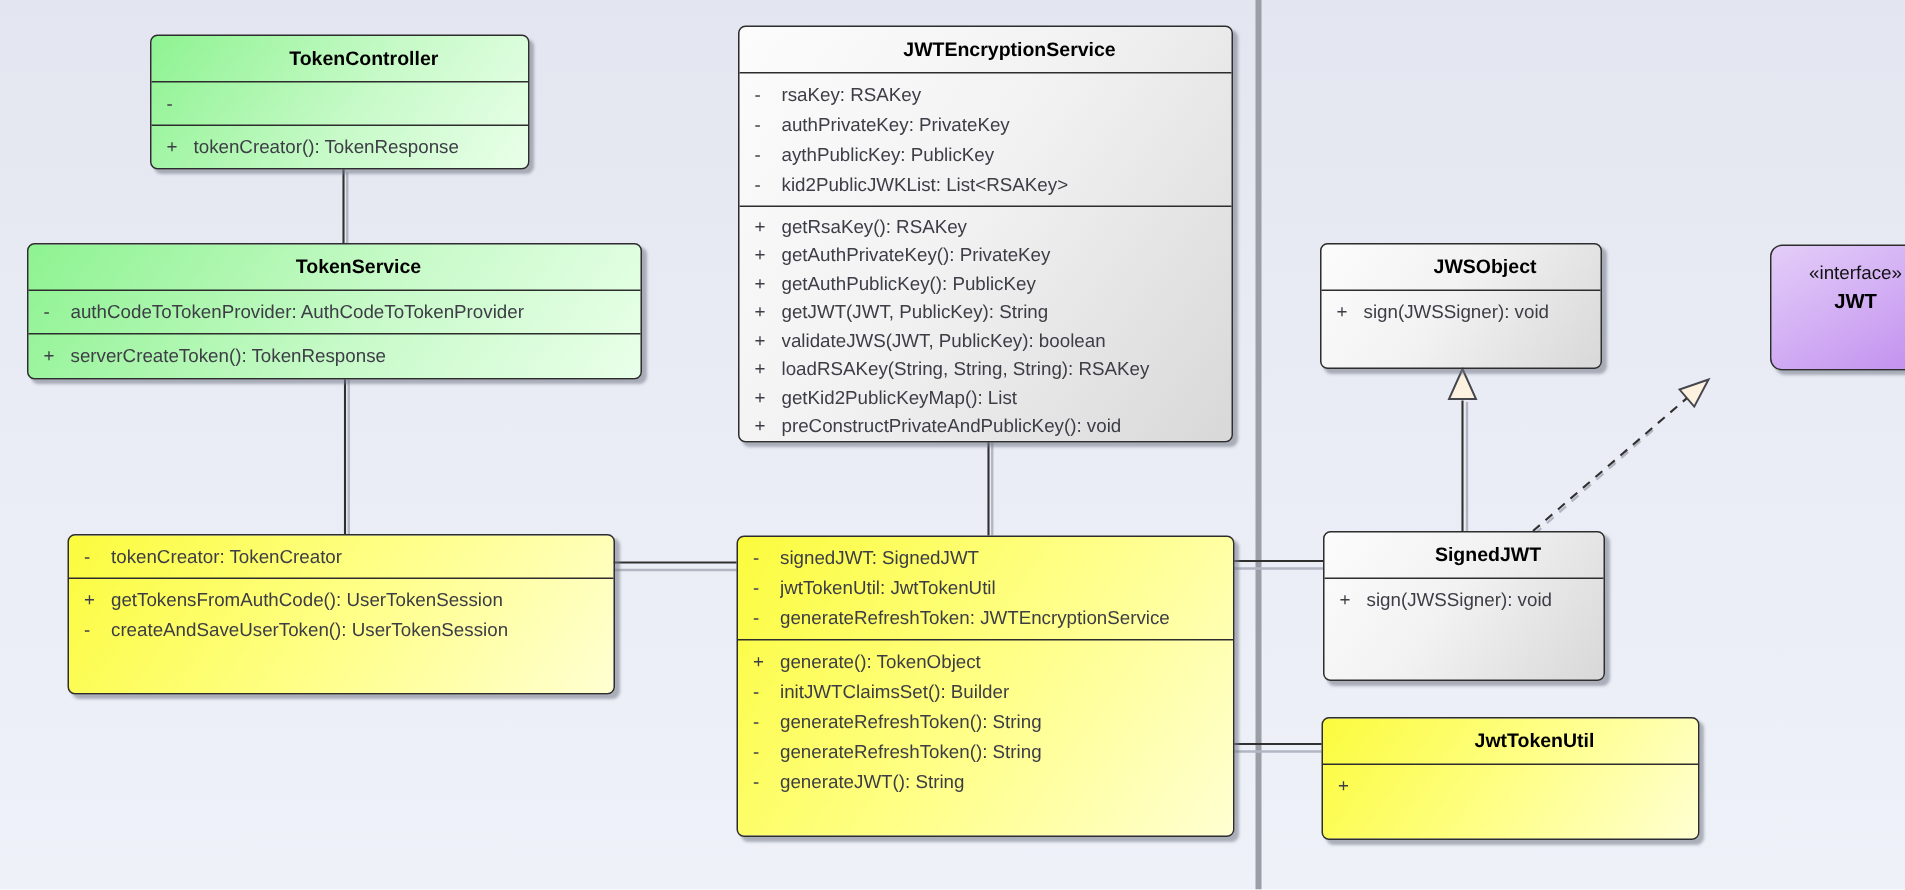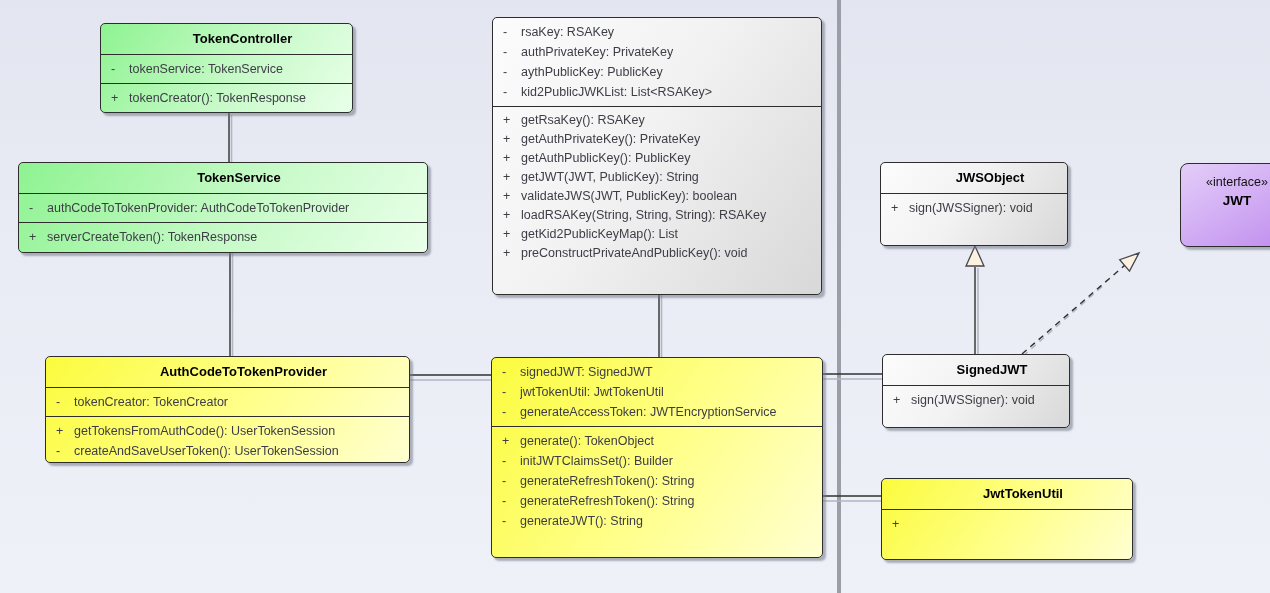--- a/index.html
+++ b/index.html
@@ -76,21 +76,20 @@
       <line x1="1022" y1="354" x2="1124.6" y2="265.4" stroke="#303030" stroke-width="1.4" stroke-dasharray="6 5"></line>
       <polygon points="1139,253 1129.5,271.1 1119.7,259.7" fill="#fcf2df" stroke="#45454e" stroke-width="1.3"></polygon>
     </g>
   </svg>
 
   <div class="uml-box green" style="left:100px;top:23px;width:253px;height:90px">
     <div class="uml-title">TokenController</div>
     <div class="uml-section">
       <div class="member">
         <span class="vis">-</span>
-        <span class="sig">tokenService: TokenService</span>
       </div>
     </div>
     <div class="uml-section last">
       <div class="member">
         <span class="vis">+</span>
         <span class="sig">tokenCreator(): TokenResponse</span>
       </div>
     </div>
   </div>
 
@@ -104,20 +103,21 @@
     </div>
     <div class="uml-section last">
       <div class="member">
         <span class="vis">+</span>
         <span class="sig">serverCreateToken(): TokenResponse</span>
       </div>
     </div>
   </div>
 
   <div class="uml-box gray" style="left:492px;top:17px;width:330px;height:278px">
+    <div class="uml-title">JWTEncryptionService</div>
     <div class="uml-section">
       <div class="member">
         <span class="vis">-</span>
         <span class="sig">rsaKey: RSAKey</span>
       </div>
       <div class="member">
         <span class="vis">-</span>
         <span class="sig">authPrivateKey: PrivateKey</span>
       </div>
       <div class="member">
@@ -176,21 +176,20 @@
   </div>
 
   <div class="uml-box purple" style="left:1141px;top:163px;width:114px;height:84px;border-radius:8px">
     <div class="iface-body">
       <div class="stereotype">«interface»</div>
       <div class="iface-name">JWT</div>
     </div>
   </div>
 
   <div class="uml-box yellow" style="left:45px;top:356px;width:365px;height:107px">
-    <div class="uml-title">AuthCodeToTokenProvider</div>
     <div class="uml-section">
       <div class="member">
         <span class="vis">-</span>
         <span class="sig">tokenCreator: TokenCreator</span>
       </div>
     </div>
     <div class="uml-section last">
       <div class="member">
         <span class="vis">+</span>
         <span class="sig">getTokensFromAuthCode(): UserTokenSession</span>
@@ -207,21 +206,21 @@
       <div class="member">
         <span class="vis">-</span>
         <span class="sig">signedJWT: SignedJWT</span>
       </div>
       <div class="member">
         <span class="vis">-</span>
         <span class="sig">jwtTokenUtil: JwtTokenUtil</span>
       </div>
       <div class="member">
         <span class="vis">-</span>
-        <span class="sig">generateAccessToken: JWTEncryptionService</span>
+        <span class="sig">generateRefreshToken: JWTEncryptionService</span>
       </div>
     </div>
     <div class="uml-section last">
       <div class="member">
         <span class="vis">+</span>
         <span class="sig">generate(): TokenObject</span>
       </div>
       <div class="member">
         <span class="vis">-</span>
         <span class="sig">initJWTClaimsSet(): Builder</span>
@@ -234,21 +233,21 @@
         <span class="vis">-</span>
         <span class="sig">generateRefreshToken(): String</span>
       </div>
       <div class="member">
         <span class="vis">-</span>
         <span class="sig">generateJWT(): String</span>
       </div>
     </div>
   </div>
 
-  <div class="uml-box gray" style="left:882px;top:354px;width:188px;height:74px">
+  <div class="uml-box gray" style="left:882px;top:354px;width:188px;height:100px">
     <div class="uml-title">SignedJWT</div>
     <div class="uml-section last">
       <div class="member">
         <span class="vis">+</span>
         <span class="sig">sign(JWSSigner): void</span>
       </div>
     </div>
   </div>
 
   <div class="uml-box yellow" style="left:881px;top:478px;width:252px;height:82px">

